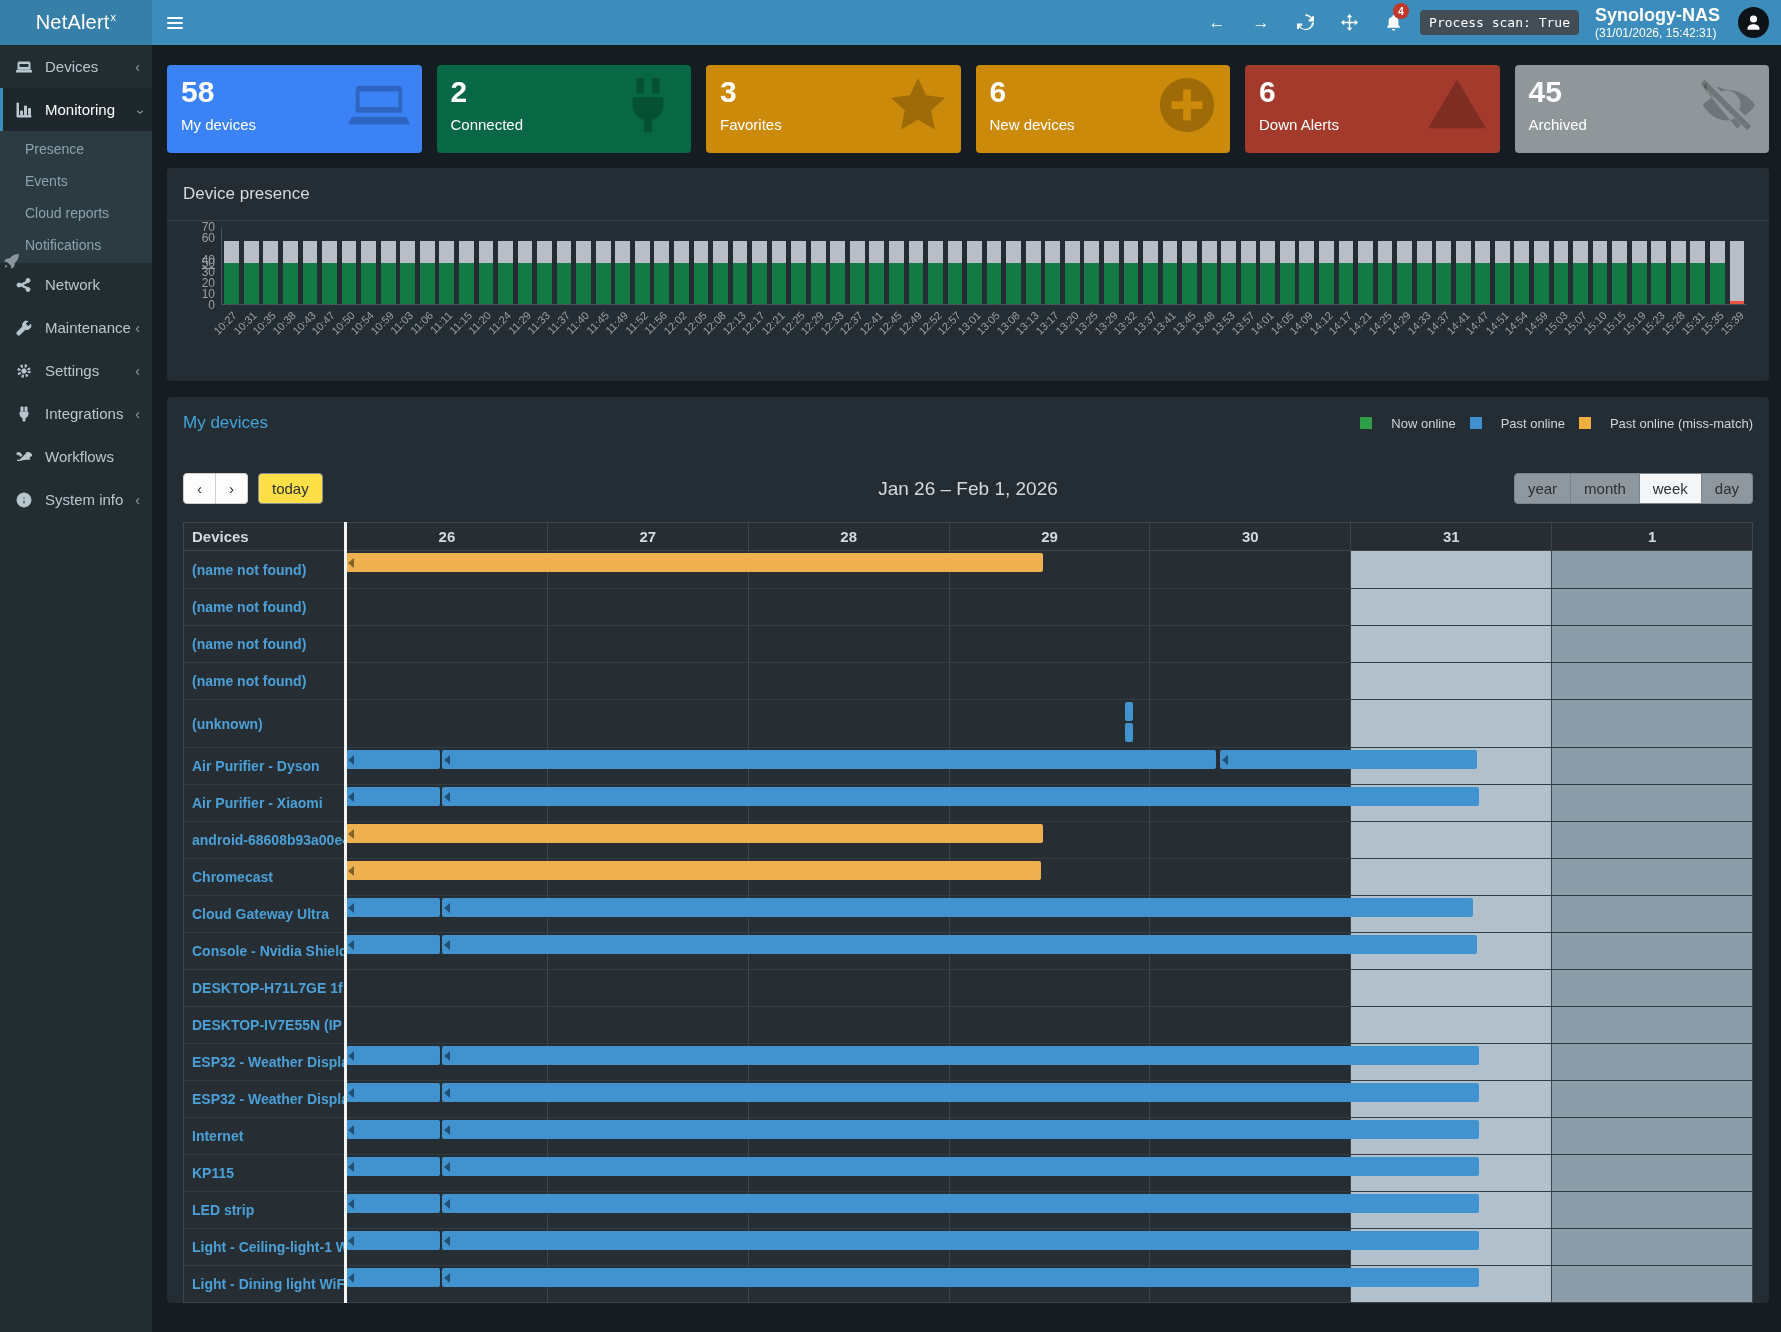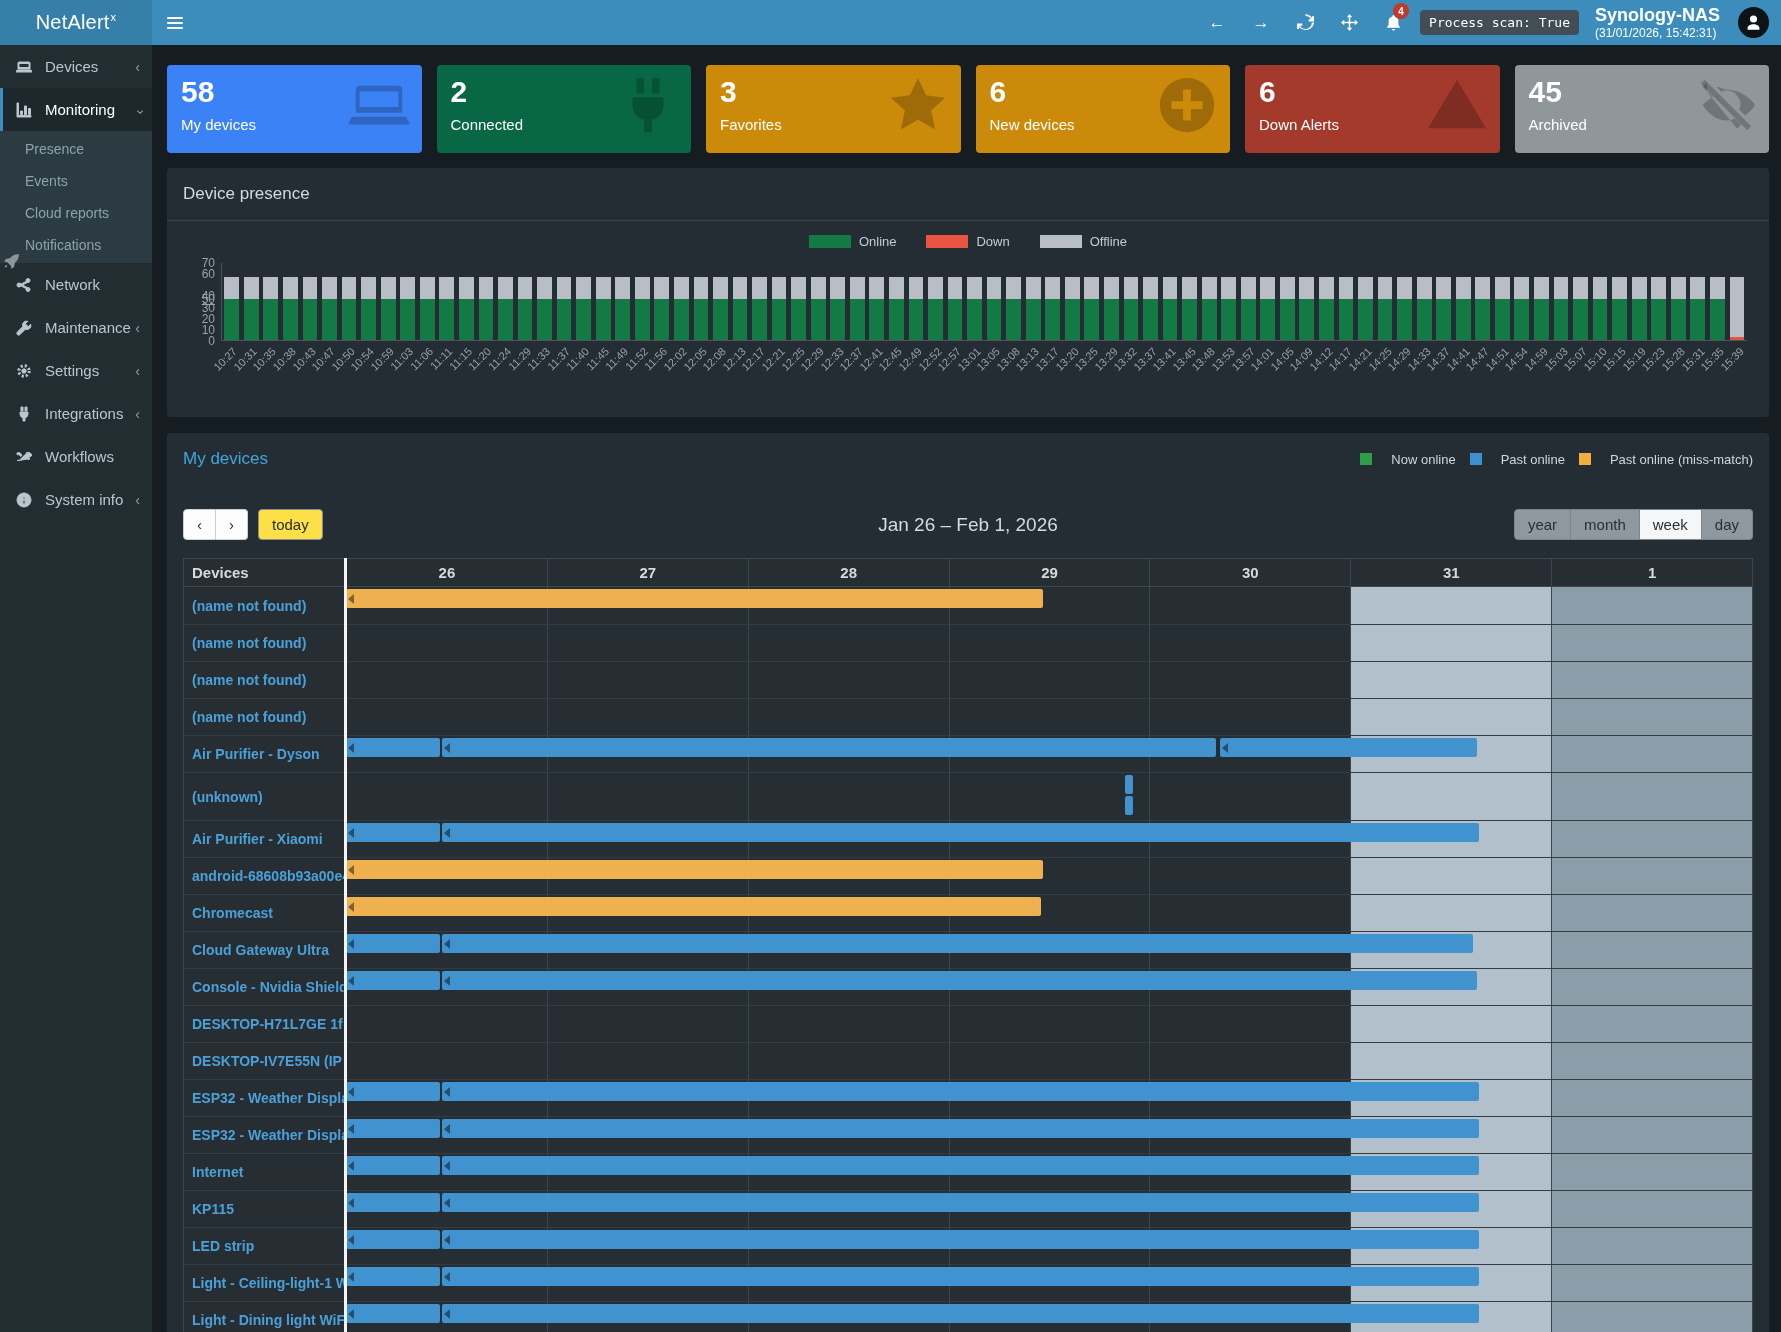--- a/index.html
+++ b/index.html
@@ -303,34 +303,20 @@
             <path d="M2.5 1.5l12 12-1 1-12-12z"></path>
           </svg></div>
       </div>
     </div>
 
   <div class="panel">
     <div class="panel-head bordered">
       <span>Device presence</span>
     </div>
     <div class="presence-body">
-      <div class="p-legend">
-          <div class="p-legend-item">
-            <span class="p-swatch" style="background: rgb(20, 122, 69);"></span>
-            <span>Online</span>
-          </div>
-          <div class="p-legend-item">
-            <span class="p-swatch" style="background: rgb(232, 84, 63);"></span>
-            <span>Down</span>
-          </div>
-          <div class="p-legend-item">
-            <span class="p-swatch" style="background: rgb(185, 189, 198);"></span>
-            <span>Offline</span>
-          </div>
-        </div>
       <div class="chartwrap">
         <div class="chart-plot">
             <div class="pbar">
               <div class="pseg" style="height: 28.5714%; background: rgb(185, 189, 198);"></div>
               <div class="pseg" style="height: 52.8571%; background: rgb(20, 122, 69);"></div>
             </div>
             <div class="pbar">
               <div class="pseg" style="height: 28.5714%; background: rgb(185, 189, 198);"></div>
               <div class="pseg" style="height: 52.8571%; background: rgb(20, 122, 69);"></div>
             </div>
@@ -957,39 +943,39 @@
               <div class="cal-timeline"></div>
             </div>
             <div class="cal-row" style="height: 37px;">
               <div class="cal-devcell">(name not found)</div>
               <div class="cal-timeline"></div>
             </div>
             <div class="cal-row" style="height: 37px;">
               <div class="cal-devcell">(name not found)</div>
               <div class="cal-timeline"></div>
             </div>
-            <div class="cal-row" style="height: 37px;">
-              <div class="cal-devcell">Air Purifier - Dyson</div>
-              <div class="cal-timeline">
-                <div class="cal-bar" style="left: 0%; width: 6.71429%; background: rgb(64, 147, 207);">
-                  <span class="notch"></span>
-                </div>
-                <div class="cal-bar" style="left: 6.85714%; width: 55%; background: rgb(64, 147, 207);">
-                  <span class="notch"></span>
-                </div>
-                <div class="cal-bar" style="left: 62.1429%; width: 18.2857%; background: rgb(64, 147, 207);">
-                  <span class="notch"></span>
-                </div>
-              </div>
-            </div>
             <div class="cal-row" style="height: 48px;">
               <div class="cal-devcell">(unknown)</div>
               <div class="cal-timeline">
                 <div class="cal-bar" style="left: 55.4286%; width: 0.571429%; background: rgb(64, 147, 207);"></div>
                 <div class="cal-bar" style="left: 55.4286%; width: 0.571429%; background: rgb(64, 147, 207); top: 23px;"></div>
+              </div>
+            </div>
+            <div class="cal-row" style="height: 37px;">
+              <div class="cal-devcell">Air Purifier - Dyson</div>
+              <div class="cal-timeline">
+                <div class="cal-bar" style="left: 0%; width: 6.71429%; background: rgb(64, 147, 207);">
+                  <span class="notch"></span>
+                </div>
+                <div class="cal-bar" style="left: 6.85714%; width: 55%; background: rgb(64, 147, 207);">
+                  <span class="notch"></span>
+                </div>
+                <div class="cal-bar" style="left: 62.1429%; width: 18.2857%; background: rgb(64, 147, 207);">
+                  <span class="notch"></span>
+                </div>
               </div>
             </div>
             <div class="cal-row" style="height: 37px;">
               <div class="cal-devcell">Air Purifier - Xiaomi</div>
               <div class="cal-timeline">
                 <div class="cal-bar" style="left: 0%; width: 6.71429%; background: rgb(64, 147, 207);">
                   <span class="notch"></span>
                 </div>
                 <div class="cal-bar" style="left: 6.85714%; width: 73.7143%; background: rgb(64, 147, 207);">
                   <span class="notch"></span>

